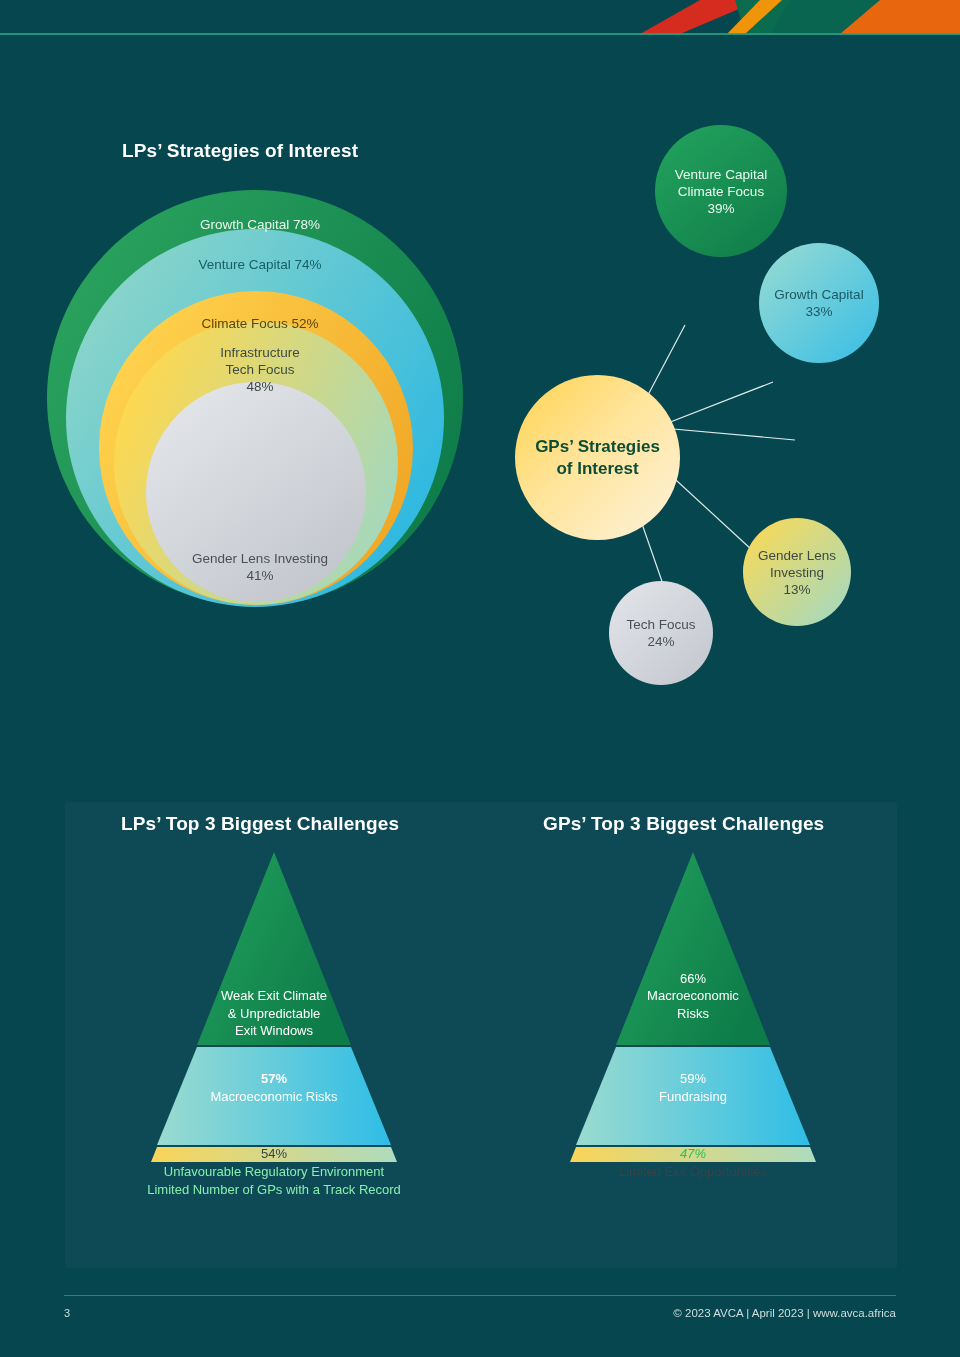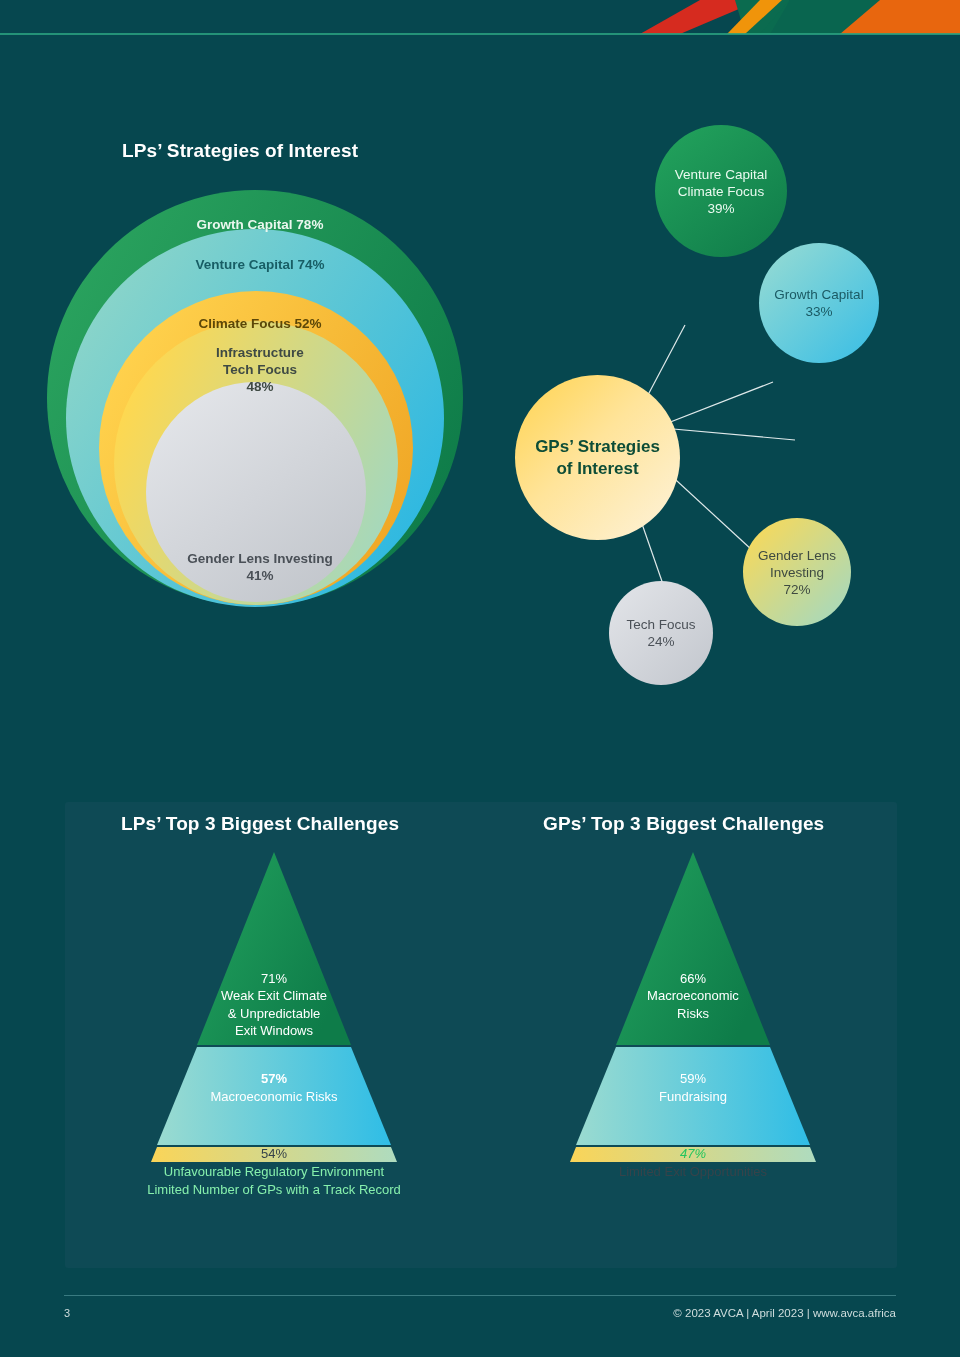--- a/index.html
+++ b/index.html
@@ -23,21 +23,21 @@
     font-size:19px;
     font-weight:bold;
     letter-spacing:.1px;
     white-space:nowrap;
   }
   #lp-strat-title{left:122px;top:140px;}
   #lp-chal-title{left:121px;top:813px;}
   #gp-chal-title{left:543px;top:813px;}
 
   
-  .venn{position:absolute;left:40px;top:180px;width:440px;height:430px;font-weight:bold;}
+  .venn{position:absolute;left:40px;top:180px;width:440px;height:430px;}
   .venn-label{
     position:absolute;width:100%;text-align:center;
     font-size:13.5px;line-height:17px;white-space:pre-line;
   }
 
   
   .network{position:absolute;left:490px;top:110px;width:430px;height:580px;}
   .node{
     position:absolute;border-radius:50%;
     display:flex;align-items:center;justify-content:center;
@@ -144,21 +144,21 @@
     <div class="node" style="left:165px;top:15px;width:132px;height:132px;background:linear-gradient(140deg,#23a45d 0%,#0f7a49 100%);color:#eafaf0;">Venture Capital
 Climate Focus
 39%</div>
 
     <div class="node" style="left:269px;top:133px;width:120px;height:120px;background:linear-gradient(135deg,#9adcd2 0%,#36bde6 100%);color:#1b5a64;">Growth Capital
 33%</div>
 
 
     <div class="node" style="left:253px;top:408px;width:108px;height:108px;background:linear-gradient(135deg,#ffd951 0%,#9fd9c6 100%);color:#3e4a41;">Gender Lens
 Investing
-72%</div>
+13%</div>
 
     <div class="node" style="left:119px;top:471px;width:104px;height:104px;background:linear-gradient(135deg,#e3e5e9 0%,#c2c6cd 100%);color:#4b5158;">Tech Focus
 24%</div>
   </div>
 
   <div class="panel"></div>
 
   <div class="sec-title" id="lp-chal-title">LPs’ Top 3 Biggest Challenges</div>
   <div class="sec-title" id="gp-chal-title">GPs’ Top 3 Biggest Challenges</div>
 
@@ -175,21 +175,20 @@
         </linearGradient>
         <linearGradient id="pYellowA" x1="0" y1="0" x2="1" y2="0">
           <stop offset="0%" stop-color="#ffd451"></stop>
             <stop offset="100%" stop-color="#a9dcc6"></stop>
         </linearGradient>
       </defs>
       <polygon points="200,0 277,193 123,193" fill="url(#pGreenA)"></polygon>
       <polygon points="123,195 277,195 317,293 83,293" fill="url(#pBlueA)"></polygon>
       <polygon points="83,295 317,295 339,350 61,350" fill="url(#pYellowA)"></polygon>
     </svg>
-    <div class="pyr-text" style="top:118px;">71%</div>
     <div class="pyr-text" style="top:135px;">Weak Exit Climate
 &amp; Unpredictable
 Exit Windows</div>
     <div class="pyr-text" style="top:218px;font-weight:bold;">57%</div>
     <div class="pyr-text" style="top:236px;">Macroeconomic Risks</div>
     <div class="pyr-text" style="top:293px;color:#36434a;">54%</div>
     <div class="pyr-text" style="top:311px;color:#86efac;">Unfavourable Regulatory Environment
 Limited Number of GPs with a Track Record</div>
   </div>
 

